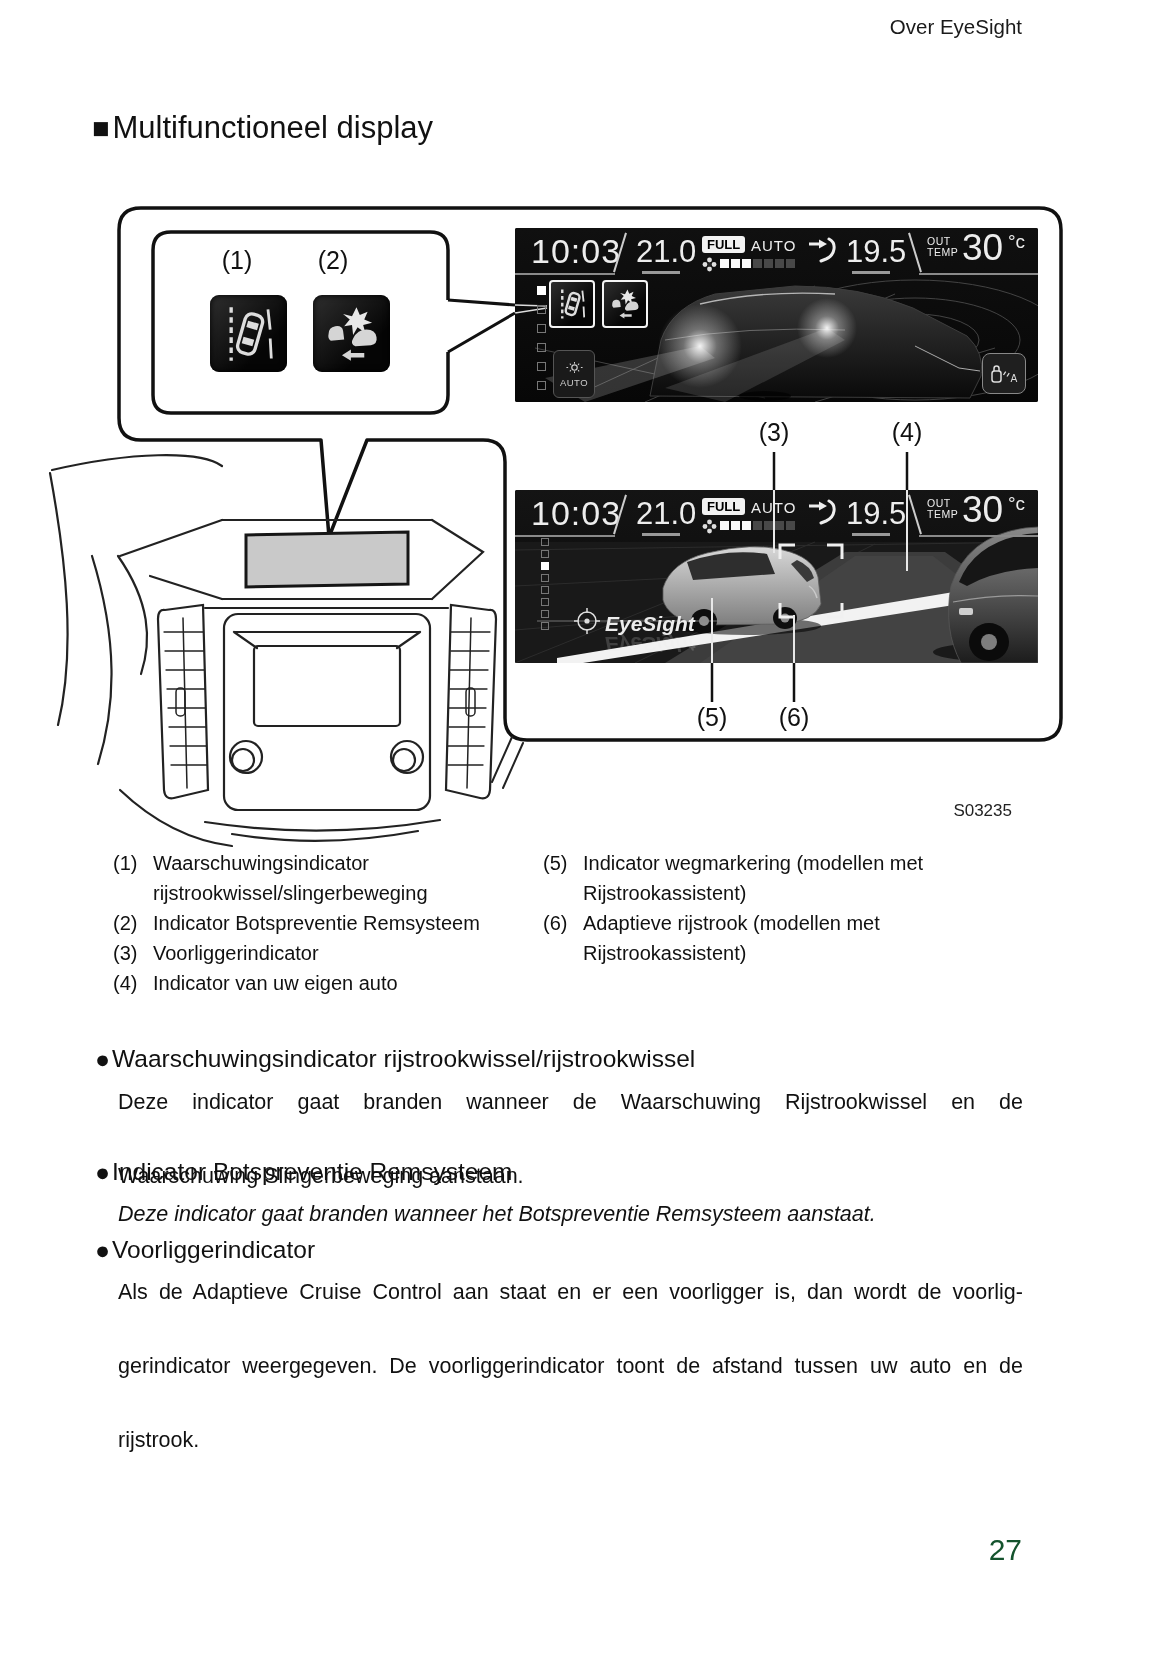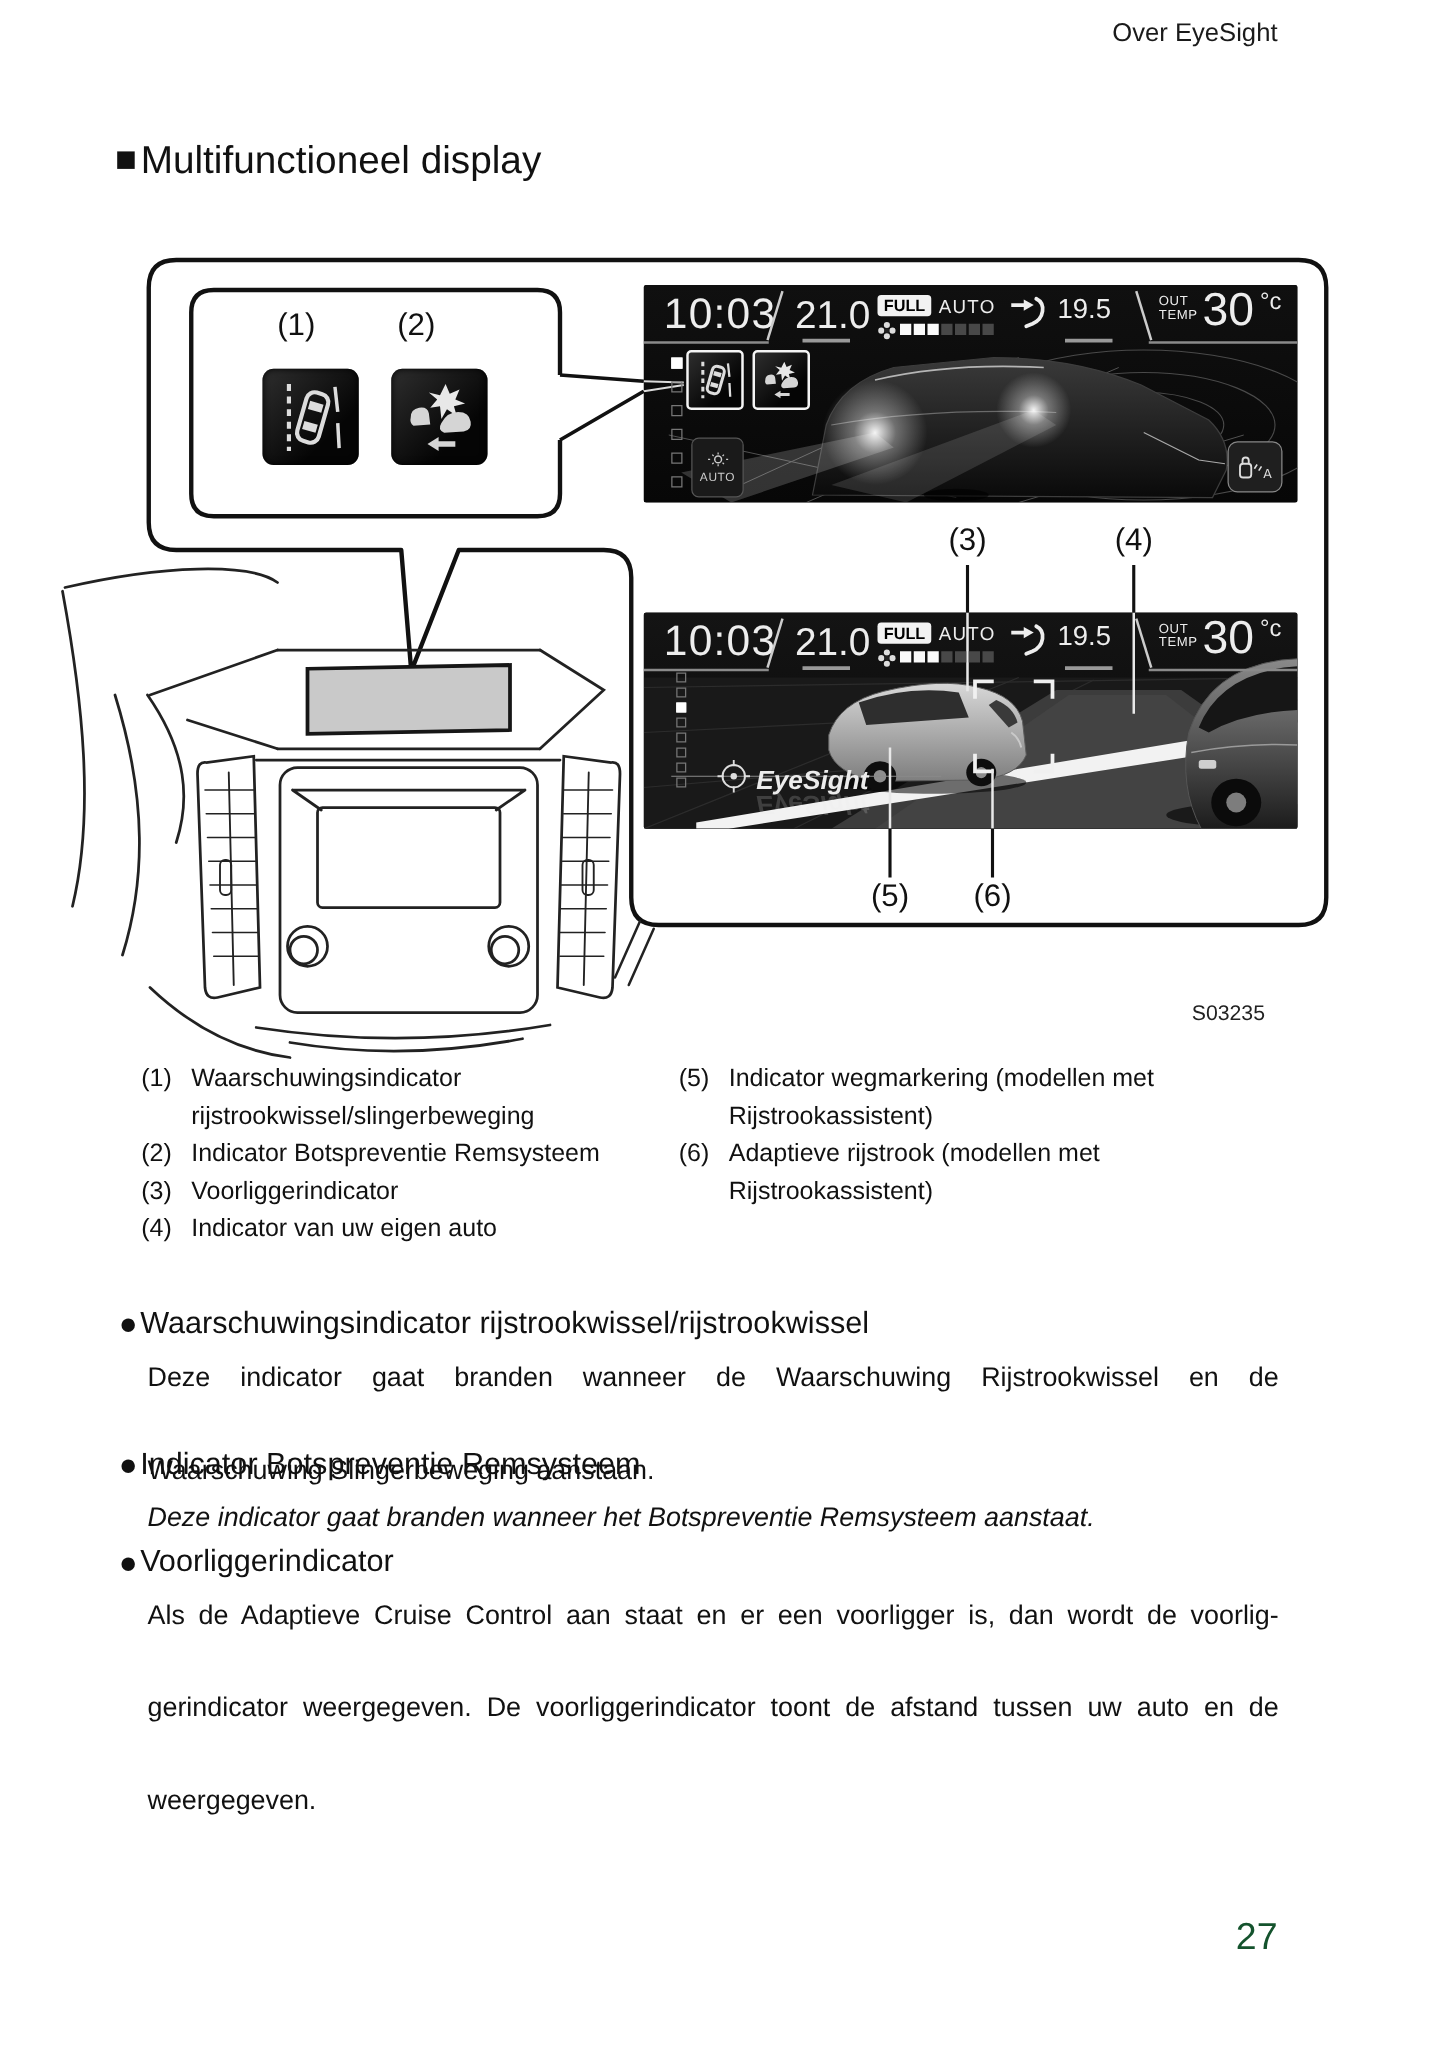--- a/index.html
+++ b/index.html
@@ -28,21 +28,21 @@
   .sb .hl.l{left:0;width:100px;}
   .sb .hl.r{left:404px;width:119px;}
   .sb .ctemp{left:121px;top:6px;font-size:31px;}
   .sb .ul{top:43px;height:3px;background:#999;width:38px;}
   .sb .ul1{left:127px;} .sb .ul2{left:337px;}
   .sb .full{left:187px;top:8px;font-size:13px;font-weight:bold;background:#f2f2f2;color:#000;padding:1px 5px;border-radius:3px;}
   .sb .auto{left:236px;top:9px;font-size:15px;letter-spacing:1px;}
   .sb .bars{left:205px;top:31px;display:flex;}
   .sb .bars i{display:block;width:9px;height:9px;margin-right:2px;background:#484848;}
   .sb .bars i.on{background:#fafafa;}
-  .sb .stemp{left:331px;top:6px;font-size:22px;}
+  .sb .stemp{left:331px;top:6px;font-size:31px;}
   .sb .diag2{left:399px;top:4px;width:2px;height:41px;background:#ccc;transform:rotate(-17deg);}
   .sb .outw{left:412px;top:8px;font-size:10.5px;line-height:11px;letter-spacing:.5px;color:#e0e0e0;}
   .sb .big{left:447px;top:-1px;font-size:37px;}
   .sb .degc{left:493px;top:3px;font-size:19px;}
   .fan{position:absolute;left:187px;top:29px;}
   .seat{position:absolute;left:292px;top:8px;}
   
   .sqcol i{position:absolute;width:7px;height:7px;border:1px solid #777;background:transparent;}
   .sqcol i.on{background:#fff;border-color:#fff;}
   
@@ -493,17 +493,17 @@
     <div class="pline" style="text-align:left;font-style:italic;">Deze indicator gaat branden wanneer het Botspreventie Remsysteem aanstaat.</div>
   </div>
 
   <div class="abs shead" style="left:95px;top:1236px;">
     <span class="blt">●</span>
     <span>Voorliggerindicator</span>
   </div>
   <div class="abs para" style="left:118px;top:1274px;">
     <div class="pline j">Als de Adaptieve Cruise Control aan staat en er een voorligger is, dan wordt de voorlig-</div>
     <div class="pline j">gerindicator weergegeven. De voorliggerindicator toont de afstand tussen uw auto en de</div>
-    <div class="pline" style="text-align:left;">weergegeven.</div>
+    <div class="pline" style="text-align:left;">rijstrook.</div>
   </div>
 
   <div class="abs pageno">27</div>
 </div>
 
 </body></html>

